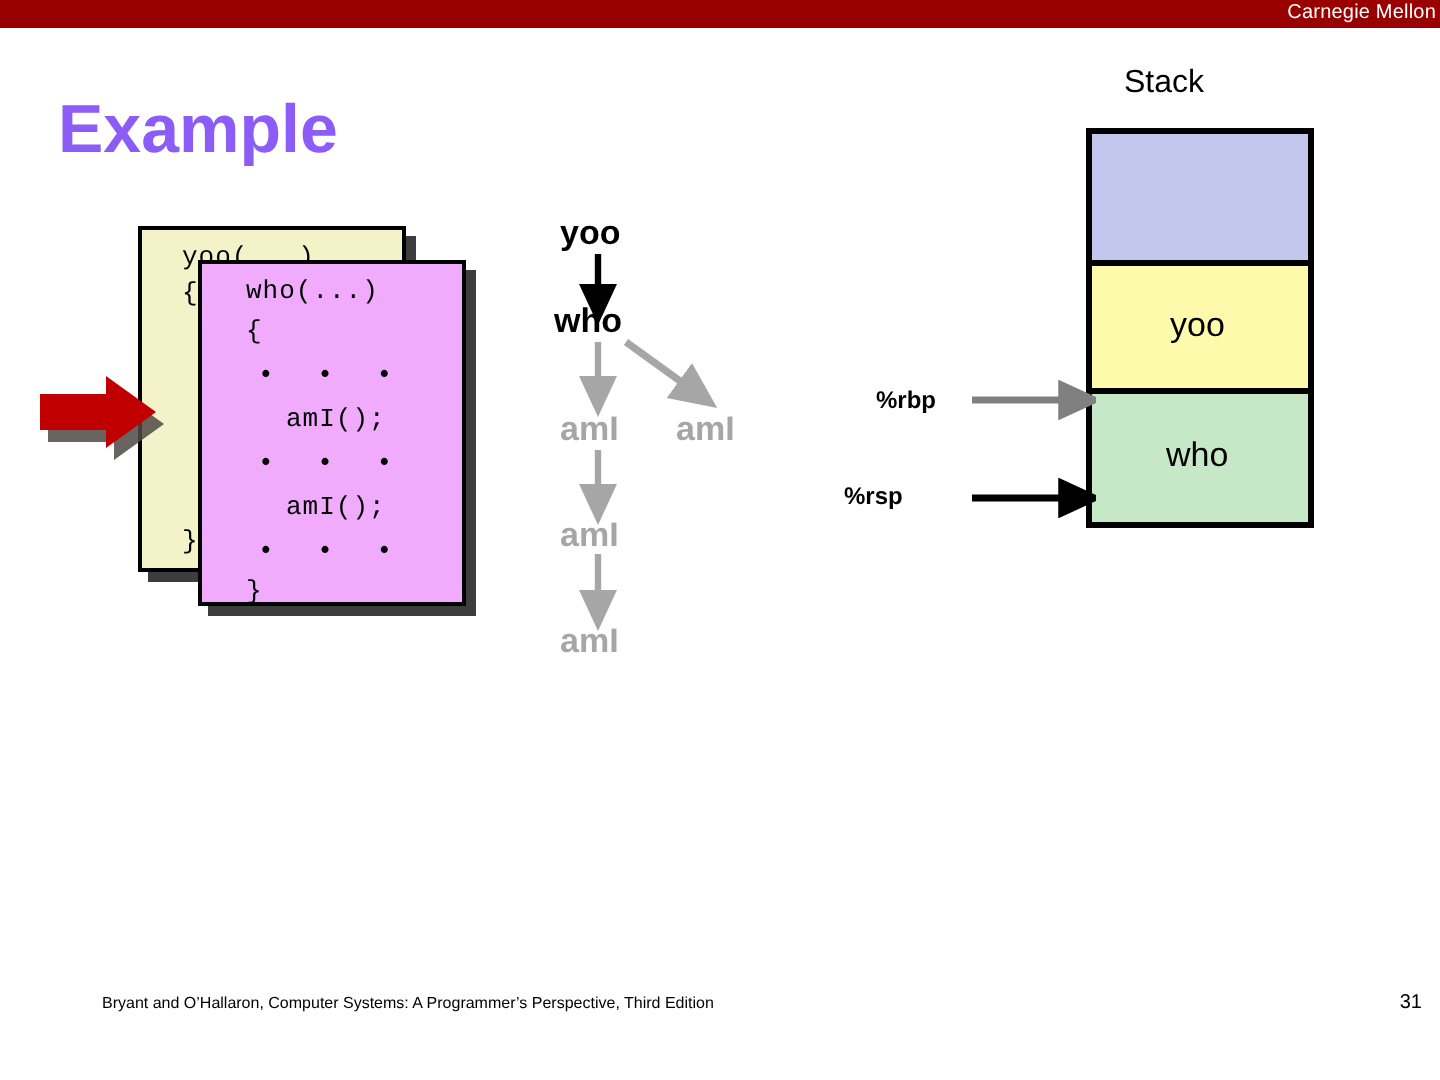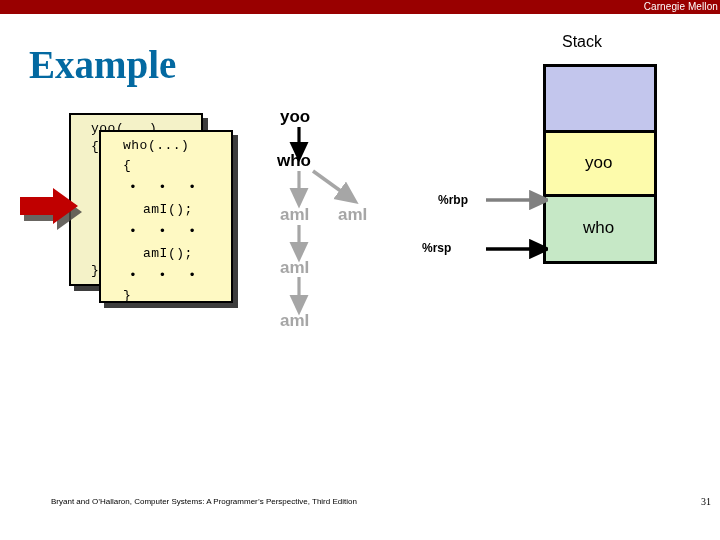--- a/index.html
+++ b/index.html
@@ -34,24 +34,24 @@
     white-space: nowrap;
     letter-spacing: 0.1px;
     padding-left: 10px;
   }
 
   
   #page-title {
     position: absolute;
     left: 29px;
     top: 44px;
-    font-family: Liberation Serif, serif;
-    font-size: 39px;
+    font-family: Liberation Sans, sans-serif;
+    font-size: 34px;
     font-weight: bold;
-    color: #0369a1;
+    color: #8b5cf6;
     line-height: 42px;
     white-space: nowrap;
   }
 
   
   .code-card {
     position: absolute;
     border: 2px solid #000000;
     box-sizing: border-box;
     font-family: "Liberation Mono", monospace;
@@ -65,21 +65,21 @@
     width: 134px;
     height: 173px;
     background: #f4f2c8;
     z-index: 2;
   }
   #code-card-who {
     left: 99px;
     top: 130px;
     width: 134px;
     height: 173px;
-    background: #fef9c3;
+    background: #f0abfc;
     z-index: 3;
   }
   .code-line {
     position: absolute;
     white-space: pre;
     letter-spacing: 0.5px;
     margin-left: 14px;
   }
   .dots-line {
     position: absolute;
@@ -210,21 +210,21 @@
     font-family: "Liberation Sans", sans-serif;
     font-size: 8px;
     color: #000000;
     white-space: nowrap;
     margin-left: 41px;
   }
   #footer-page-number {
     position: absolute;
     right: 9px;
     top: 496px;
-    font-family: Liberation Serif, serif;
+    font-family: Liberation Sans, sans-serif;
     font-size: 10px;
     color: #000000;
   }
 </style>
 </head>
 <body>
 
 <div id="header-bar"></div>
 <div id="header-brand">Carnegie Mellon</div>
 

